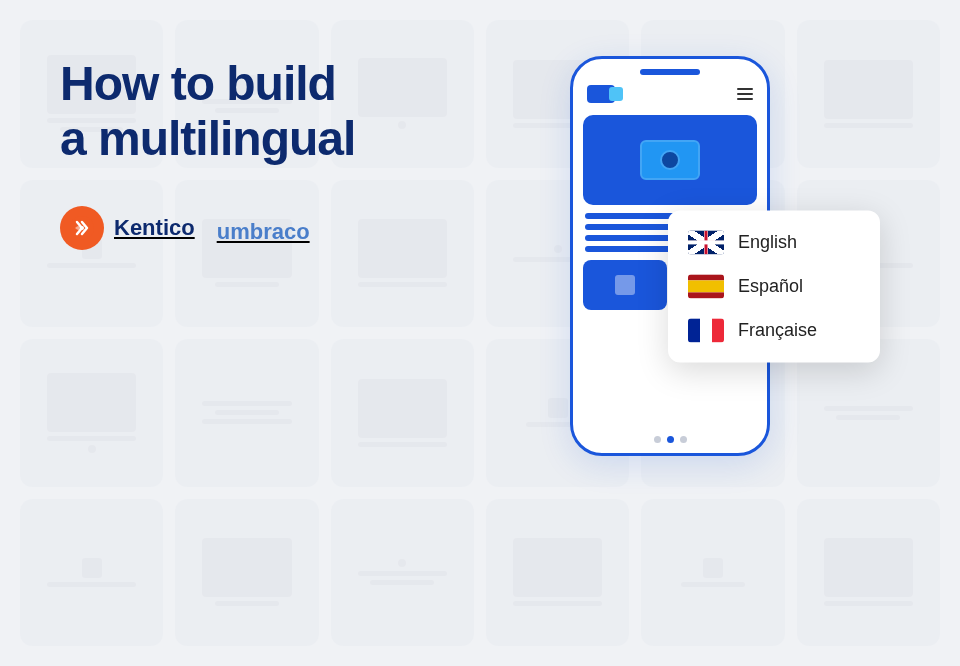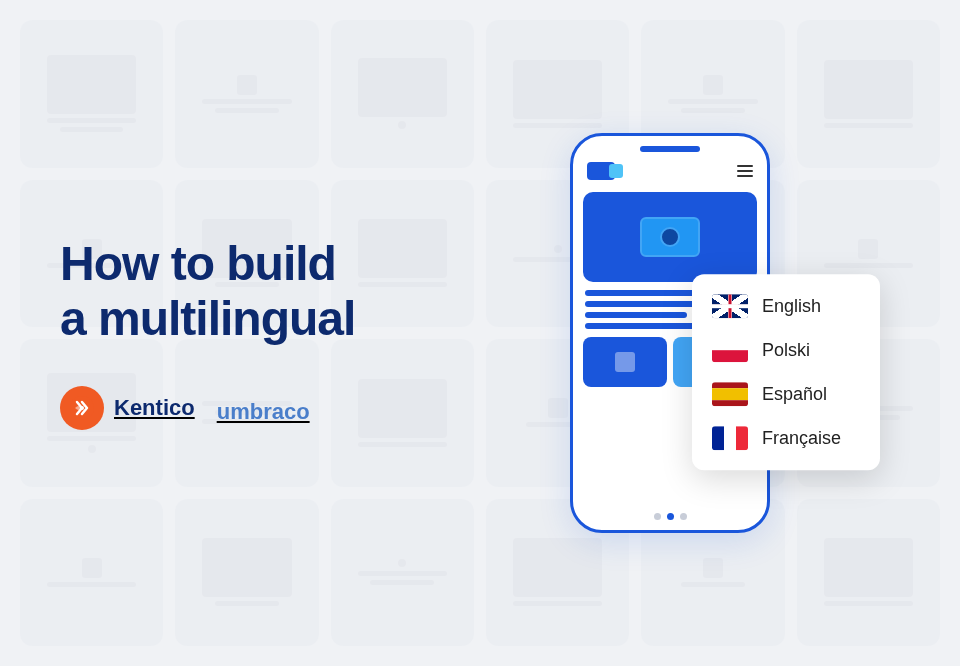--- a/index.html
+++ b/index.html
@@ -67,22 +67,22 @@
       height: 20px;
       background: #c8cdd8;
       border-radius: 3px;
     }
 
     
     .content {
       position: absolute;
       top: 0; left: 0; right: 0; bottom: 0;
       display: flex;
-      align-items: center;
-      padding: 20px 60px;
+      align-items: flex-start;
+      padding: 56px 60px;
     }
 
     
     .left-panel {
       flex: 0 0 380px;
       display: flex;
       flex-direction: column;
       justify-content: center;
       gap: 40px;
     }
@@ -304,21 +304,21 @@
     
     .lang-dropdown {
       position: absolute;
       right: 20px;
       top: 50%;
       transform: translateY(-30%);
       background: white;
       border-radius: 12px;
       box-shadow: 0 8px 32px rgba(0,0,0,0.15);
       padding: 10px 0;
-      width: 188px;
+      width: 212px;
       z-index: 10;
     }
 
     .lang-item {
       display: flex;
       align-items: center;
       gap: 14px;
       padding: 10px 20px;
       cursor: pointer;
     }
@@ -608,27 +608,20 @@
           <div class="flag-uk-inner">
             <div class="flag-uk-diag1"></div>
             <div class="flag-uk-diag2"></div>
             <div class="flag-uk-red-h"></div>
             <div class="flag-uk-red-v"></div>
           </div>
         </div>
         <span class="lang-name">English</span>
       </div>
 
-      <div class="lang-item">
-        <div class="lang-flag">
-          <div class="flag-pl-top"></div>
-          <div class="flag-pl-bot"></div>
-        </div>
-        <span class="lang-name">Polski</span>
-      </div>
 
 
       <div class="lang-item">
         <div class="lang-flag flag-es">
           <div class="flag-es-1"></div>
           <div class="flag-es-2"></div>
           <div class="flag-es-3"></div>
         </div>
         <span class="lang-name">Español</span>
       </div>

